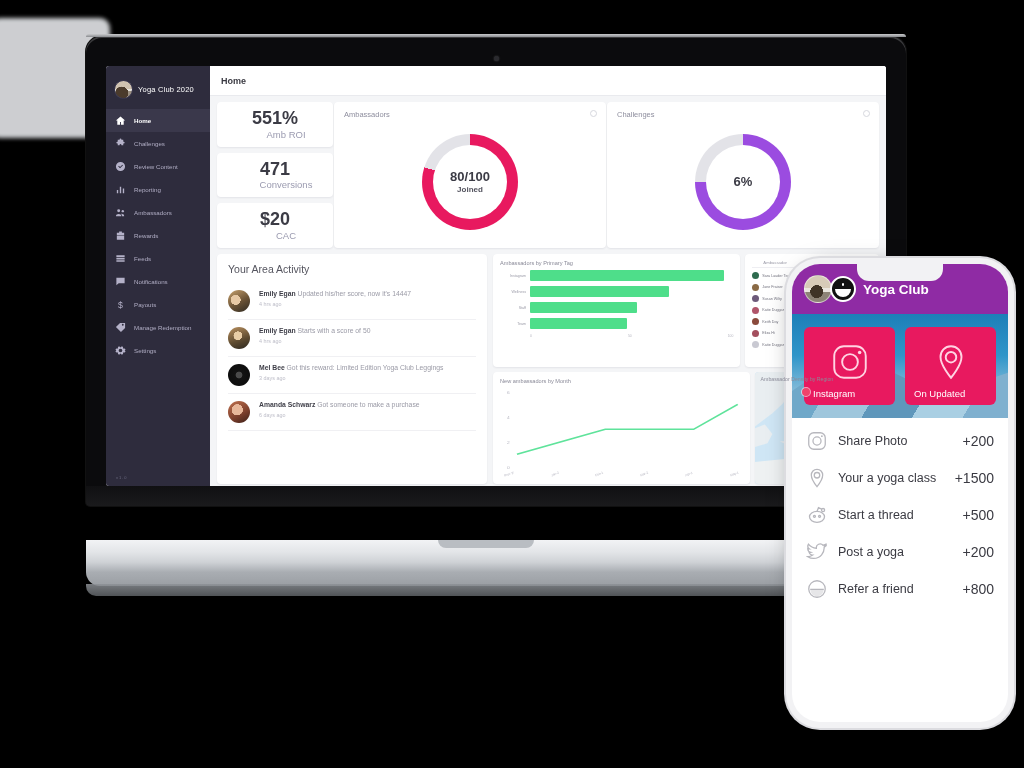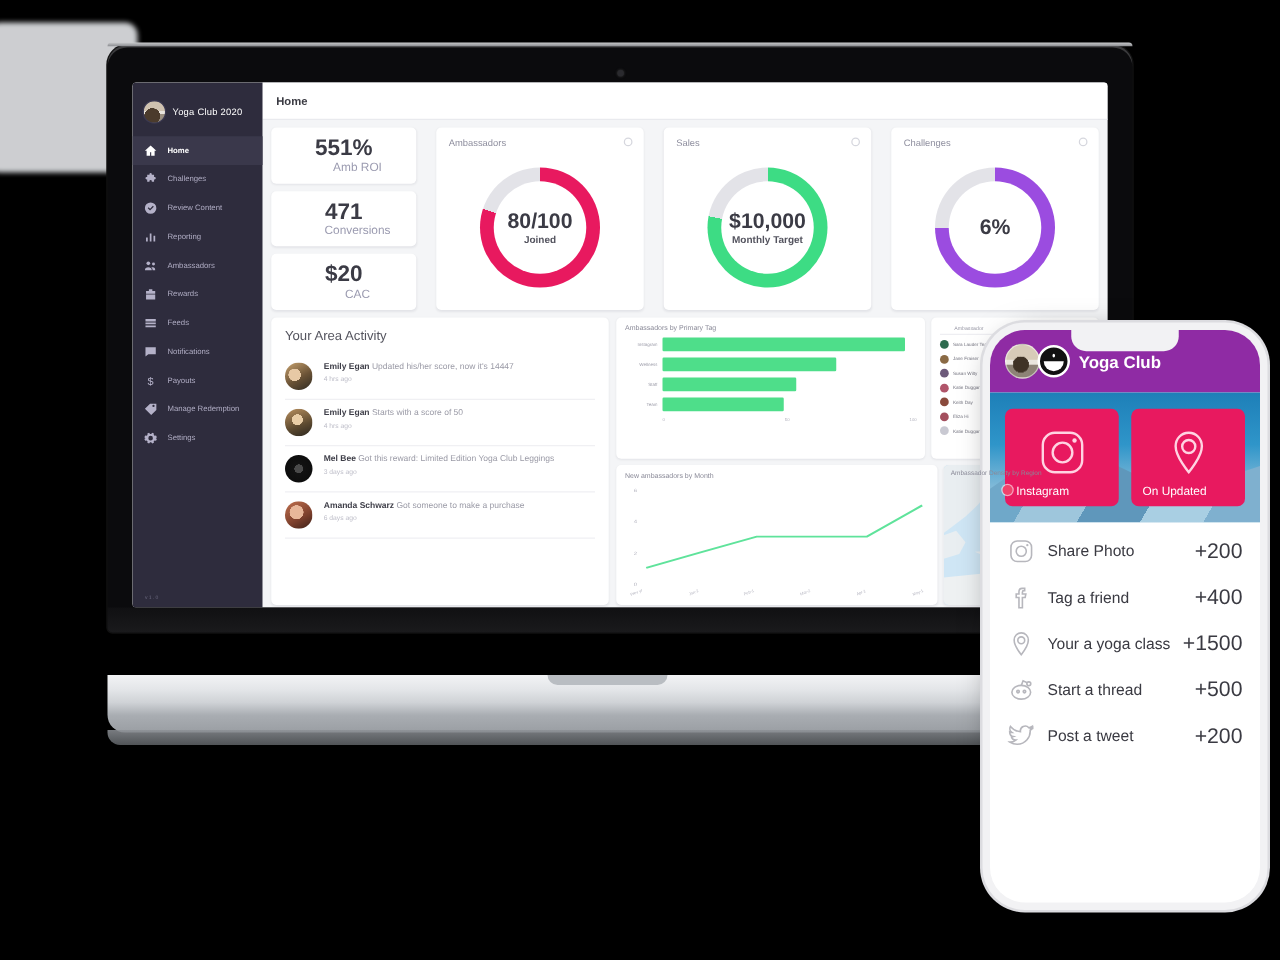--- a/index.html
+++ b/index.html
@@ -73,38 +73,38 @@
   .nav-label { font-size:6.2px; color:#b0adc4; white-space:nowrap; }
   .sb-foot { position:absolute; left:10px; bottom:6px; font-size:4px; color:#6c6a80; letter-spacing:1px; }
 
   
   .main { flex:1; background:#f4f5f7; display:flex; flex-direction:column; min-width:0; }
   .topbar { height:30px; background:#fff; display:flex; align-items:center; padding-left:11px;
             border-bottom:1px solid #e9eaee; }
   .topbar-title { font-size:9px; font-weight:bold; color:#3a3a42; }
   .content { flex:1; padding:6px 7px 0 7px; overflow:hidden; }
 
-  .row1 { display:flex; gap:16px; height:146px; }
+  .row1 { display:flex; gap:1px; height:146px; }
   .kpi-col { width:116px; display:flex; flex-direction:column; gap:6px; }
   .kpi-card { flex:1; background:#fff; border-radius:4px; display:flex; flex-direction:column;
               align-items:center; justify-content:center; box-shadow:0 1px 2px rgba(20,20,40,.07); }
   .kpi-value { font-size:18px; font-weight:bold; color:#3b3b45; line-height:1.05; }
   .kpi-label { font-size:9.5px; color:#9b9bb0; margin-top:1px;margin-left:22px; }
 
   .donut-card { flex:1; background:#fff; border-radius:4px; position:relative;
                 box-shadow:0 1px 2px rgba(20,20,40,.07); padding:8px 10px; }
   .card-title { font-size:7.5px; color:#8e8e9e; }
   .card-dot { position:absolute; right:9px; top:8px; width:7px; height:7px; border-radius:50%;
               border:1px solid #d6d7de; }
   .donut-wrap { position:absolute; left:0; right:0; top:22px; bottom:8px;
                 display:flex; align-items:center; justify-content:center; }
   .donut { position:relative; width:96px; height:96px; border-radius:50%; }
   .donut .hole { position:absolute; inset:11px; background:#fff; border-radius:50%;
                  display:flex; flex-direction:column; align-items:center; justify-content:center; }
-  .donut-main { font-size:17px; font-weight:bold; color:#3b3b45; line-height:1.1; }
+  .donut-main { font-size:13px; font-weight:bold; color:#3b3b45; line-height:1.1; }
   .donut-sub { font-size:8px; font-weight:bold; color:#54545f; }
 
   .row2 { display:flex; gap:6px; margin-top:6px; height:230px; }
   .activity { width:270px; background:#fff; border-radius:4px; padding:9px 11px;
               box-shadow:0 1px 2px rgba(20,20,40,.07); }
   .activity-title { font-size:10.5px; color:#55555f; margin-bottom:8px; }
   .act-item { display:flex; gap:9px; align-items:flex-start; padding:7px 0;
               border-bottom:1px solid #f0f0f3; }
   .act-avatar { width:22px; height:22px; border-radius:50%; flex:0 0 22px; }
   .av1{background:radial-gradient(circle at 35% 45%,#e7c9a5 0 26%,transparent 27%),linear-gradient(150deg,#c9a36f,#6b5336 55%,#2f2a22);}
@@ -182,21 +182,21 @@
   .tiles { position:absolute; inset:0; display:flex; gap:10px; padding:12px; align-items:center; }
   .tile { flex:1; height:78px; background:#e8195f; border-radius:6px; position:relative;
           display:flex; align-items:center; justify-content:center; }
   .tile-label { position:absolute; left:9px; bottom:6px; color:#fff; font-size:9.5px; }
   .tile svg { width:42px; height:42px; margin-bottom:8px; }
   .ph-list { padding:4px 14px 0 14px; }
   .ph-row { display:flex; align-items:center; height:37px; }
   .ph-icon { width:22px; height:22px; flex:0 0 22px; margin-right:10px; color:#b7b7bd; }
   .ph-icon svg { width:22px; height:22px; }
   .ph-label { flex:1; font-size:12.5px; color:#3a3a42; }
-  .ph-pts { font-size:17px; color:#3a3a42; }
+  .ph-pts { font-size:14px; color:#3a3a42; }
 </style>
 </head>
 <body>
 
 <div id="stage">
 
   <div id="bg-blob"></div>
 
   <div id="laptop">
     <div class="lid">
@@ -334,32 +334,20 @@
                 <div class="donut-wrap">
                   <div class="donut" id="donut0" style="background: conic-gradient(rgb(232, 25, 95) 0deg, rgb(232, 25, 95) 288deg, rgb(227, 227, 232) 288deg, rgb(227, 227, 232) 360deg);">
                     <div class="hole">
                       <div class="donut-main">80/100</div>
                       <div class="donut-sub">Joined</div>
                     </div>
                   </div>
                 </div>
               </div>
 
-              <div class="donut-card">
-                <div class="card-title">Sales</div>
-                <div class="card-dot"></div>
-                <div class="donut-wrap">
-                  <div class="donut" id="donut1" style="background: conic-gradient(rgb(61, 220, 132) 0deg, rgb(61, 220, 132) 280.8deg, rgb(227, 227, 232) 280.8deg, rgb(227, 227, 232) 360deg);">
-                    <div class="hole">
-                      <div class="donut-main">$10,000</div>
-                      <div class="donut-sub">Monthly Target</div>
-                    </div>
-                  </div>
-                </div>
-              </div>
 
               <div class="donut-card">
                 <div class="card-title">Challenges</div>
                 <div class="card-dot"></div>
                 <div class="donut-wrap">
                   <div class="donut" id="donut2" style="background: conic-gradient(rgb(155, 76, 224) 0deg, rgb(155, 76, 224) 270deg, rgb(227, 227, 232) 270deg, rgb(227, 227, 232) 360deg);">
                     <div class="hole">
                       <div class="donut-main">6%</div>
                       <div class="donut-sub"></div>
                     </div>
@@ -603,29 +591,20 @@
             <svg viewBox="0 0 24 24" fill="none" stroke="currentColor" stroke-width="1.4">
                 <rect x="3" y="3" width="18" height="18" rx="5.5"></rect>
                 <circle cx="12" cy="12" r="4.4"></circle>
                 <circle cx="17.3" cy="6.7" r="1" fill="currentColor" stroke="none"></circle>
               </svg>
           </span>
           <span class="ph-label">Share Photo</span>
           <span class="ph-pts">+200</span>
         </div>
 
-        <div class="ph-row">
-          <span class="ph-icon">
-            <svg viewBox="0 0 24 24" fill="none" stroke="currentColor" stroke-width="1.4">
-                <path d="M15 4h-2.3C10.7 4 10 5.4 10 7v2H7.6v3H10v9h3v-9h2.4l.6-3H13V7.4c0-.8.2-1.4 1.3-1.4H15z"></path>
-              </svg>
-          </span>
-          <span class="ph-label">Tag a friend</span>
-          <span class="ph-pts">+400</span>
-        </div>
 
         <div class="ph-row">
           <span class="ph-icon">
             <svg viewBox="0 0 24 24" fill="none" stroke="currentColor" stroke-width="1.4">
                 <path d="M12 2.5c-3.6 0-6.2 2.8-6.2 6.3C5.8 13.8 12 21.5 12 21.5s6.2-7.7 6.2-12.7c0-3.5-2.6-6.3-6.2-6.3z"></path>
                 <circle cx="12" cy="9" r="3"></circle>
               </svg>
           </span>
           <span class="ph-label">Your a yoga class</span>
           <span class="ph-pts">+1500</span>
@@ -644,22 +623,33 @@
           <span class="ph-label">Start a thread</span>
           <span class="ph-pts">+500</span>
         </div>
 
         <div class="ph-row">
           <span class="ph-icon">
             <svg viewBox="0 0 24 24" fill="none" stroke="currentColor" stroke-width="1.4">
                 <path d="M22 5.2c-.8.4-1.6.6-2.5.7.9-.6 1.6-1.4 1.9-2.4-.9.5-1.8.9-2.8 1.1A4.2 4.2 0 0 0 11.3 8c-3.5-.2-6.6-1.9-8.7-4.5-1 1.8-.5 4.1 1.2 5.2-.7 0-1.3-.2-1.9-.5 0 2 1.4 3.7 3.3 4.1-.6.2-1.2.2-1.8.1.5 1.7 2.1 2.9 3.9 2.9A8.4 8.4 0 0 1 2 17.1 11.9 11.9 0 0 0 8.4 19c7.5 0 11.7-6.4 11.4-12.1.8-.6 1.5-1.3 2.2-2.1z"></path>
               </svg>
           </span>
-          <span class="ph-label">Post a tweet</span>
+          <span class="ph-label">Post a yoga</span>
           <span class="ph-pts">+200</span>
         </div>
 
+        <div class="ph-row">
+          <span class="ph-icon">
+            <svg viewBox="0 0 24 24" fill="none" stroke="currentColor" stroke-width="1.4">
+                <circle cx="12" cy="12" r="9"></circle>
+                <path d="M4.6 12.5h14.8a7.4 7.4 0 0 1-14.8 0z" fill="currentColor" stroke="none" opacity=".35"></path>
+                <path d="M4.6 12.5h14.8"></path>
+              </svg>
+          </span>
+          <span class="ph-label">Refer a friend</span>
+          <span class="ph-pts">+800</span>
+        </div>
 
       </div>
     </div>
   </div>
 
 </div>
 
 </body></html>

